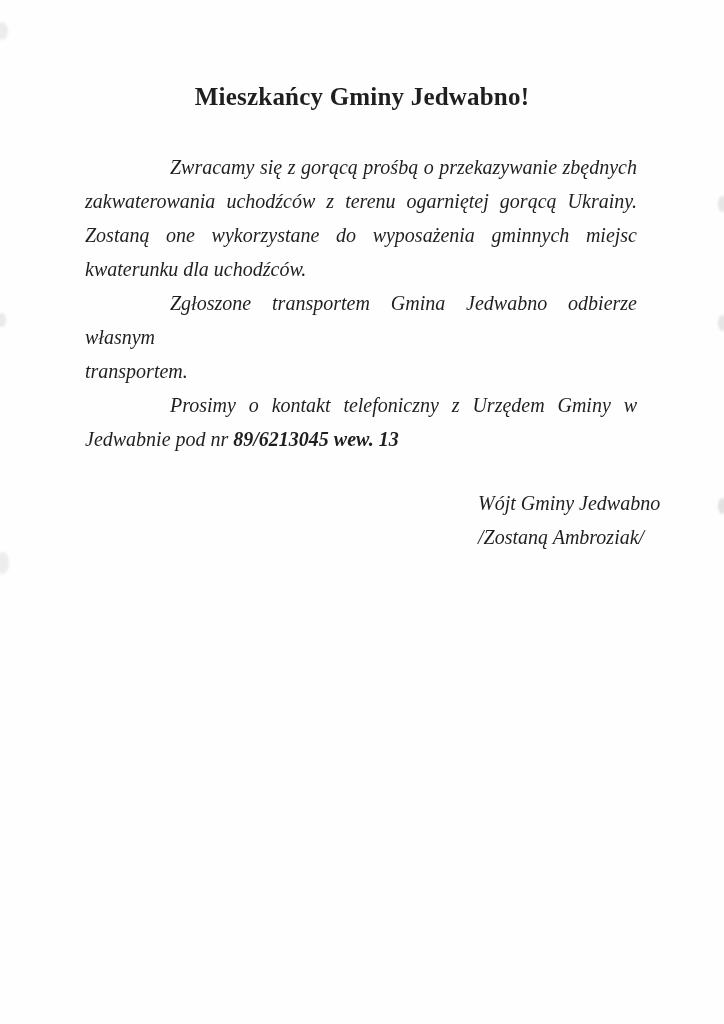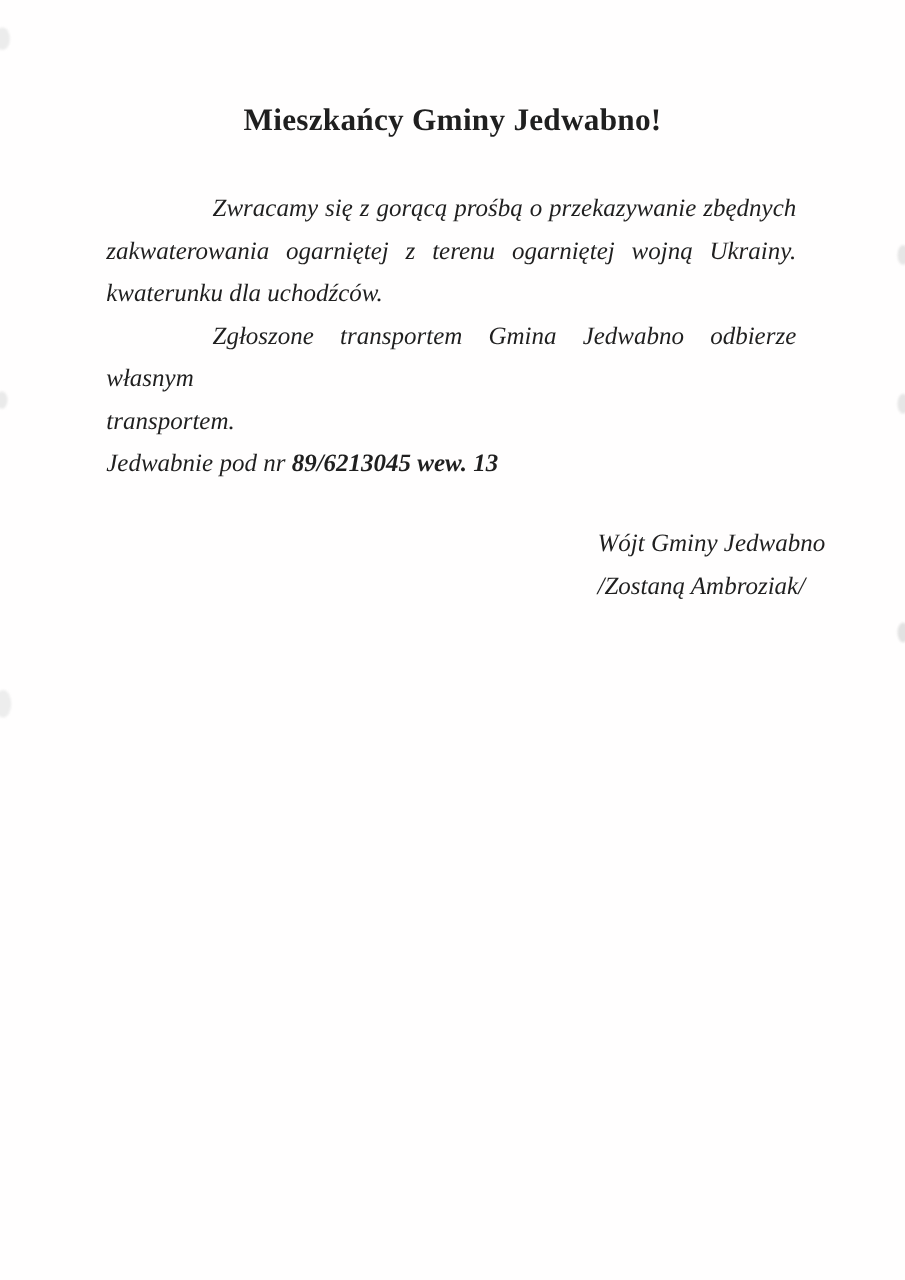--- a/index.html
+++ b/index.html
@@ -69,26 +69,28 @@
 </head>
 <body>
 
 <div class="page">
 
   <h1 class="doc-title">Mieszkańcy Gminy Jedwabno!</h1>
 
   <div class="body-text">
 
     <div class="line just indent">Zwracamy się z gorącą prośbą o przekazywanie zbędnych</div>
-    <div class="line just">zakwaterowania ogarniętej z terenu ogarniętej wojną Ukrainy.</div>
+    <div class="line just">zakwaterowania uchodźców z terenu ogarniętej gorącą Ukrainy.</div>
+    <div class="line just">Zostaną one wykorzystane do wyposażenia gminnych miejsc</div>
     <div class="line">kwaterunku dla uchodźców.</div>
 
     <div class="line just indent">Zgłoszone transportem Gmina Jedwabno odbierze własnym</div>
     <div class="line">transportem.</div>
 
+    <div class="line just indent">Prosimy o kontakt telefoniczny z Urzędem Gminy w</div>
     <div class="line"><span>Jedwabnie pod nr</span> <span class="bold">89/6213045 wew. 13</span></div>
   </div>
 
   <div class="signature">
     <div class="line">Wójt Gminy Jedwabno</div>
     <div class="line">/Zostaną Ambroziak/</div>
   </div>
 
   <div class="smudge sm-l-top"></div>
   <div class="smudge sm-l-mid"></div>

